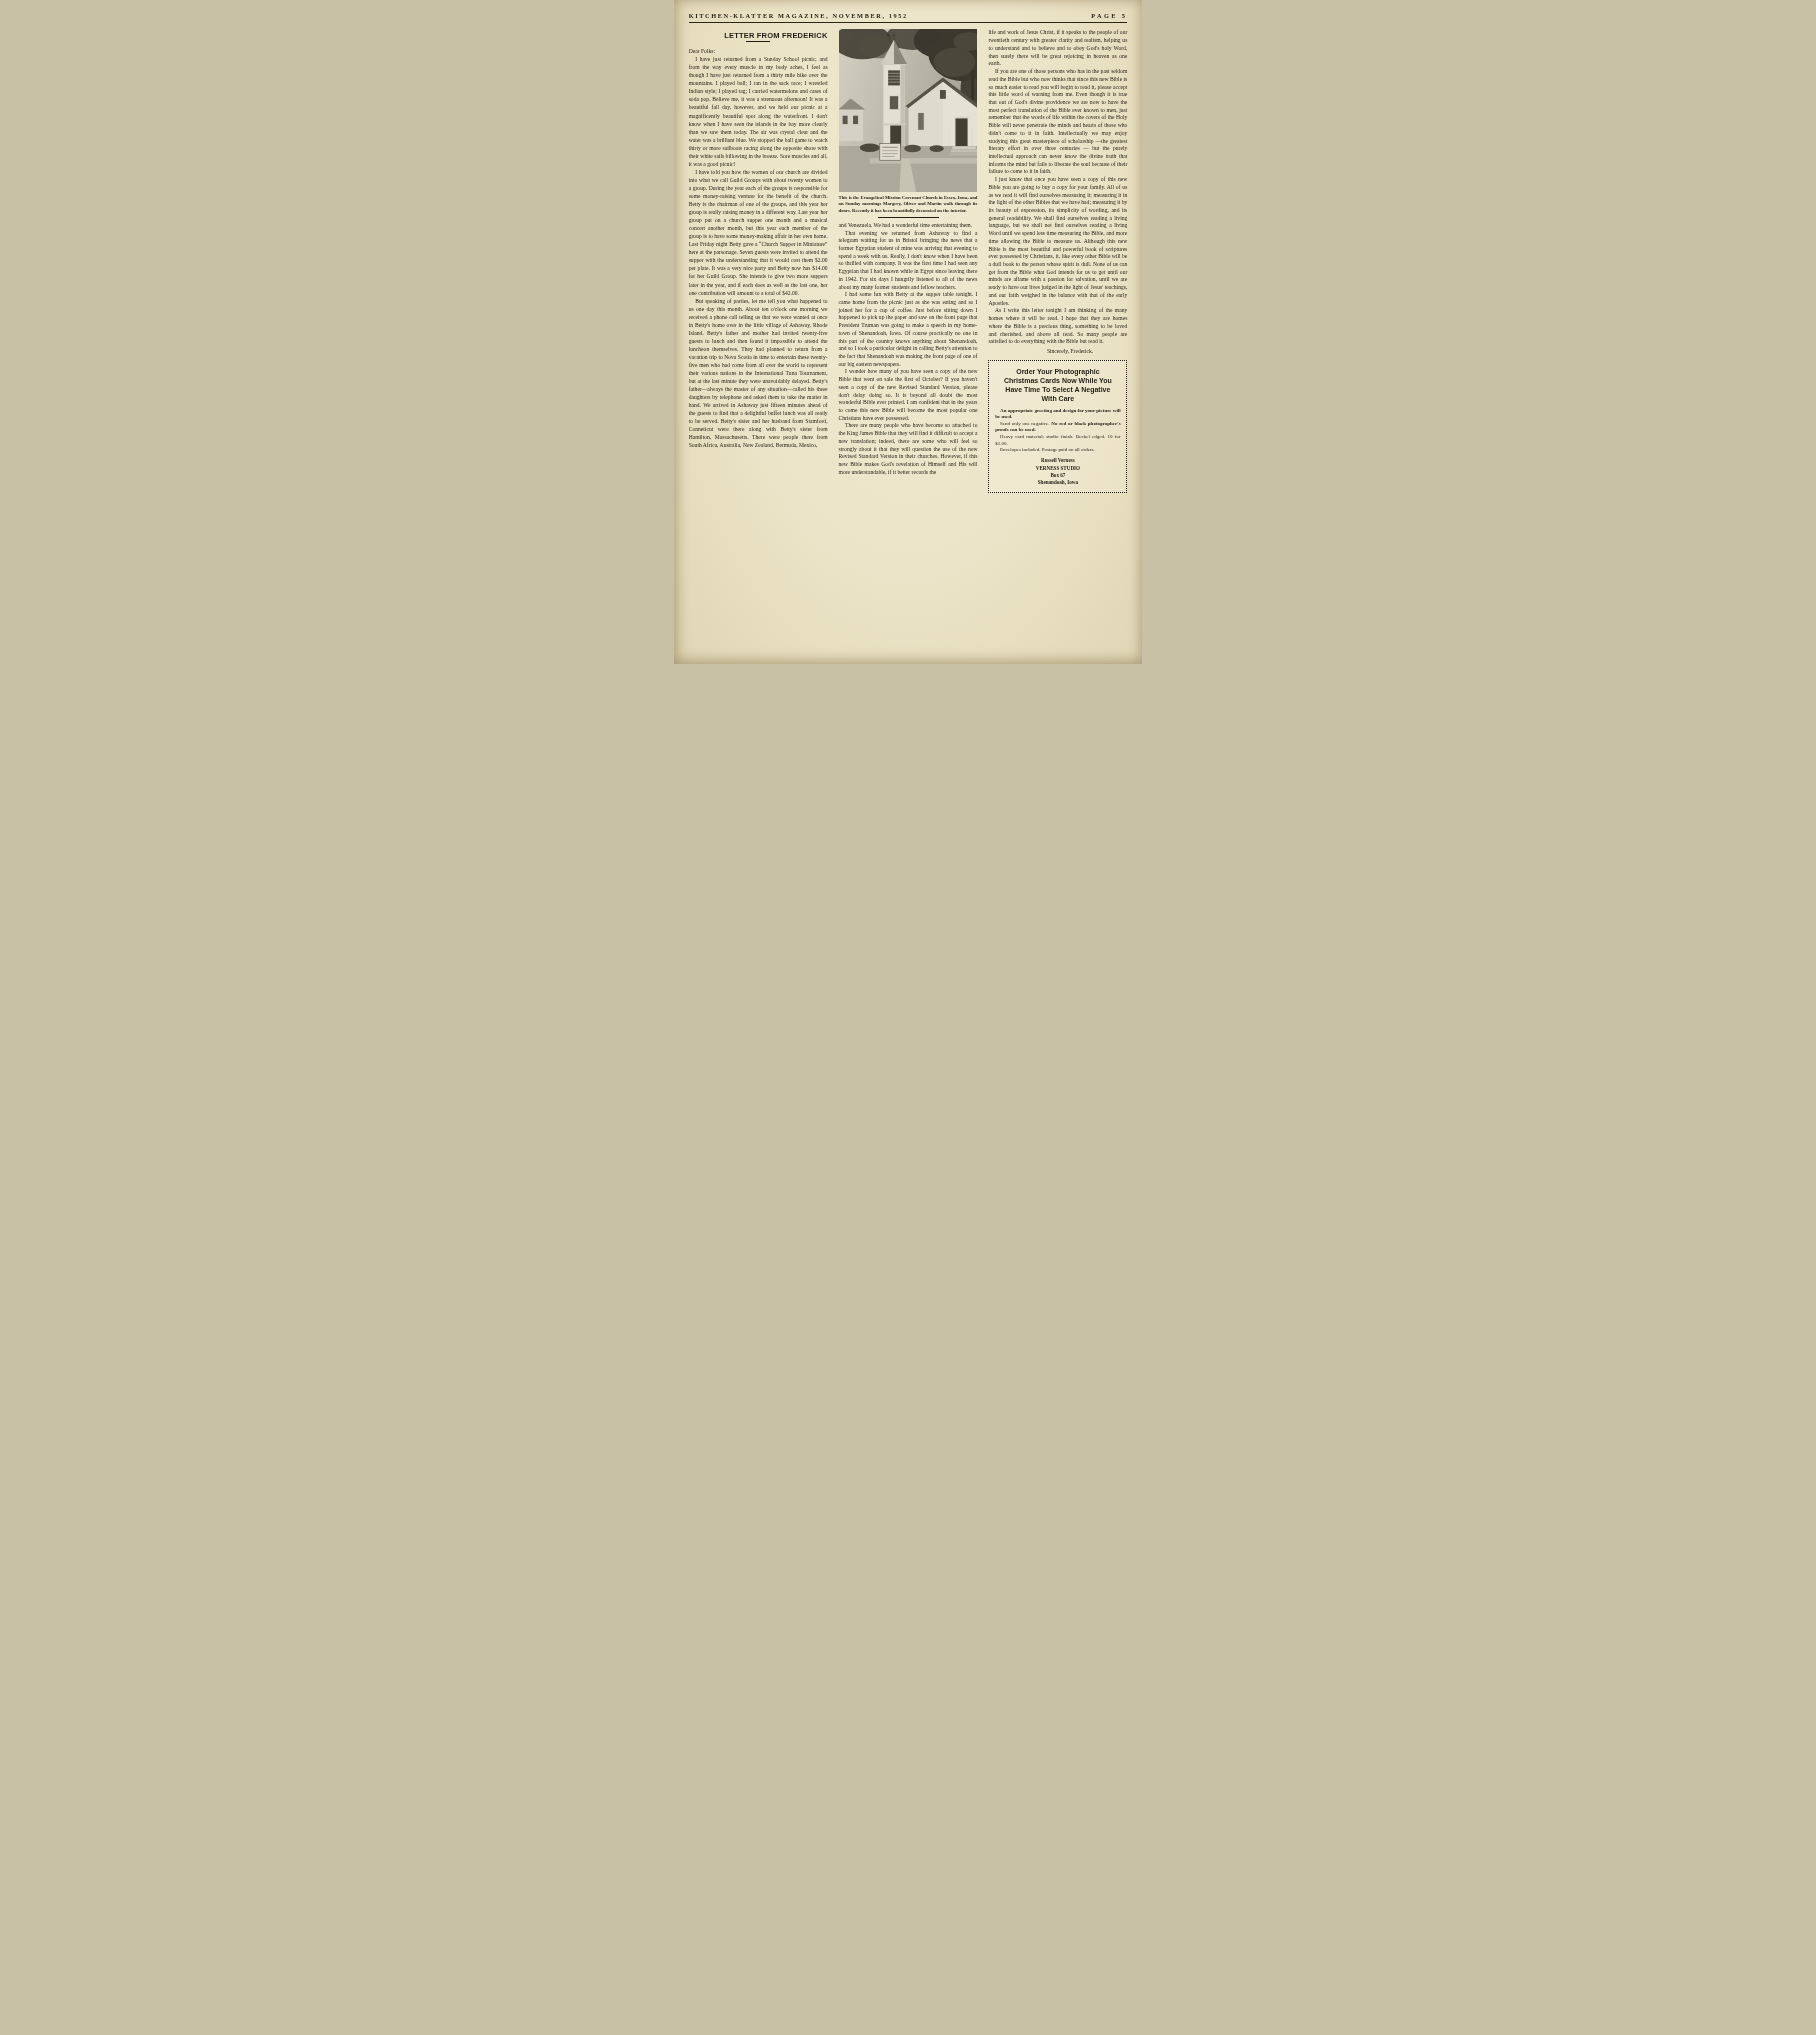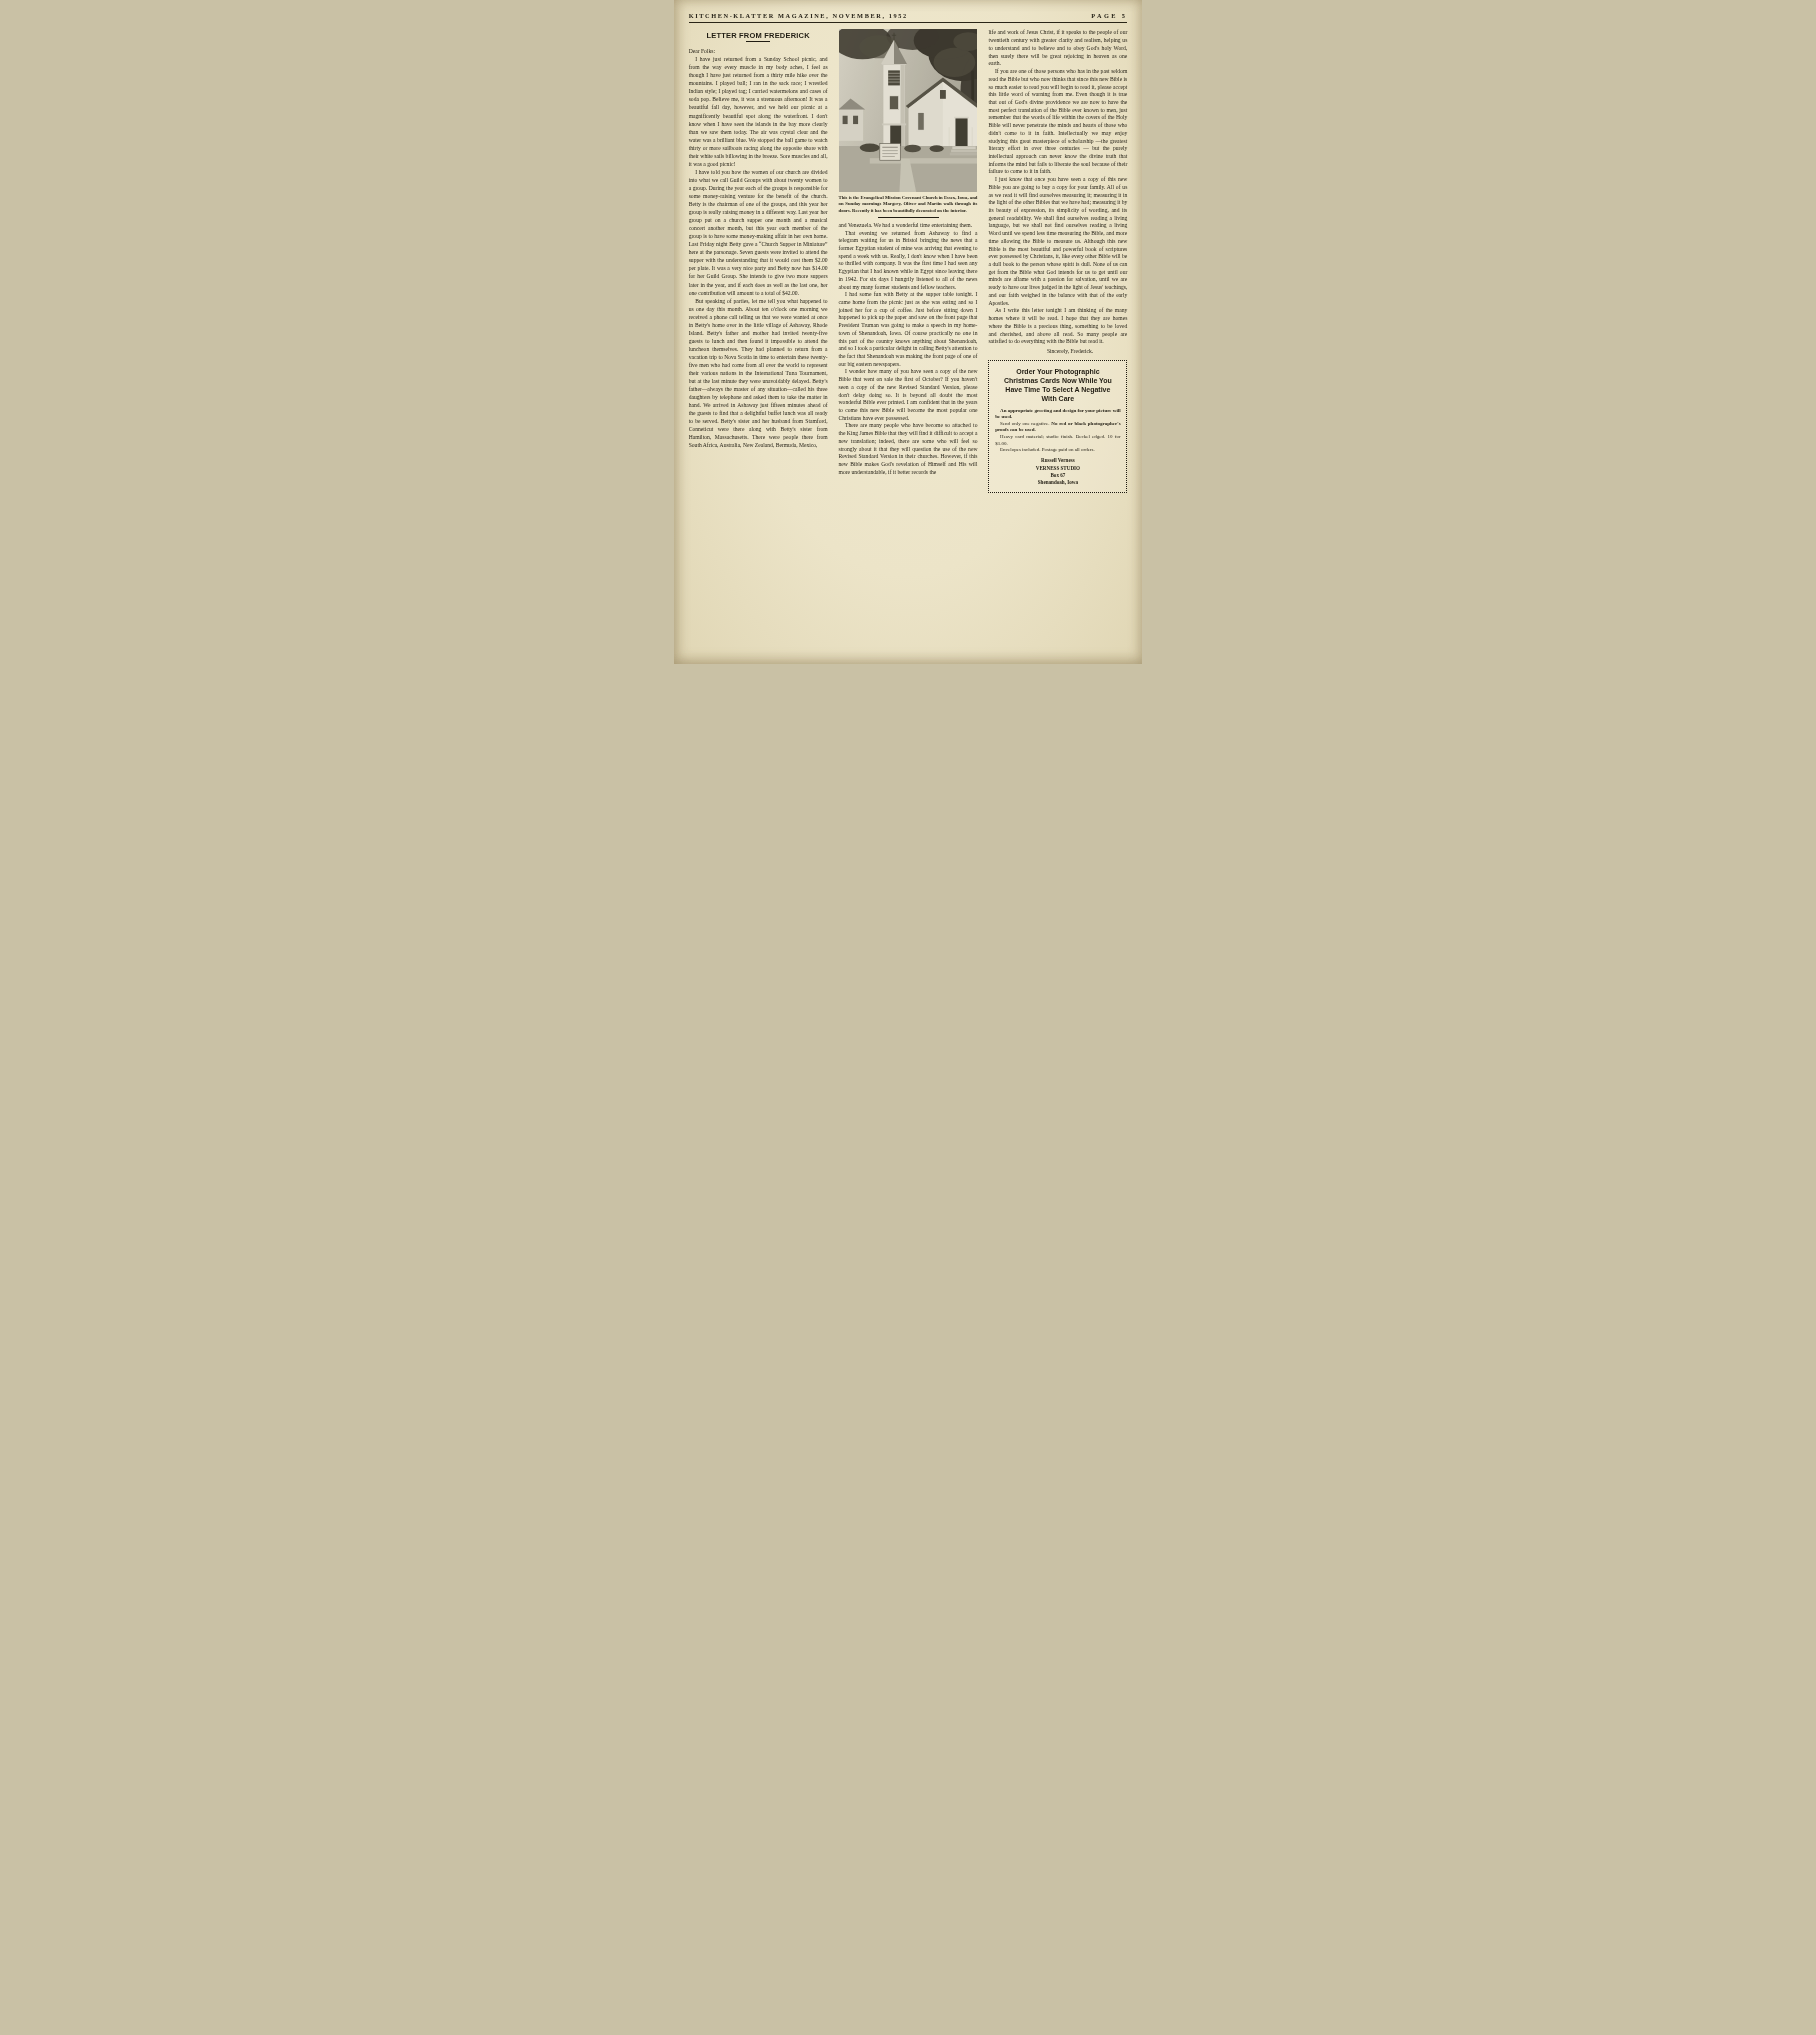--- a/index.html
+++ b/index.html
@@ -11,21 +11,21 @@
     box-shadow:inset 4.9px 0 12.2px rgba(110,90,50,.25), inset -4.1px 0 10.6px rgba(110,90,50,.18), inset 0 -5.7px 12.2px rgba(110,90,50,.18);
     padding:12.2px 14.7px 19px;
   }
   .masthead{display:flex;justify-content:space-between;align-items:baseline;
     font-weight:bold;font-size:6.3px;letter-spacing:1.6px;}
   .masthead .right{letter-spacing:2.4px;}
   .rule{border-top:0.8px solid #2a2517;margin-top:2.8px;}
   .columns{display:flex;gap:11px;margin-top:6.5px;}
   .col{flex:1 1 0;min-width:0;}
   .article-title{font-family:"Liberation Sans","DejaVu Sans",sans-serif;font-weight:700;
-    font-size:7.5px;text-align:center;letter-spacing:0.2px;margin:1.6px 0 1.2px;}
+    font-size:7.5px;text-align:right;letter-spacing:0.2px;margin:1.6px 0 1.2px;}
   .title-underline{width:23.6px;border-top:0.8px solid #211d13;margin:0 auto 4.9px;}
   .para{font-size:5.6px;line-height:1.38;text-align:justify;margin:0;}
   .col-left .para{line-height:1.44;}
   .indent{text-indent:6.5px;}
   .salutation{font-size:5.6px;line-height:1.44;margin:0;text-align:left;}
   .photo-figure{margin:0 0 4.1px;}
   .photo{width:100%;height:163px;background:#b9b7ae;overflow:hidden;}
   .photo svg{display:block;width:100%;height:100%;}
   .caption{font-weight:bold;font-size:4.7px;line-height:1.32;text-align:justify;margin-top:2.8px;}
   .caption-rule{width:61px;border-top:0.6px solid #211d13;margin:2.8px auto 1.6px;}

